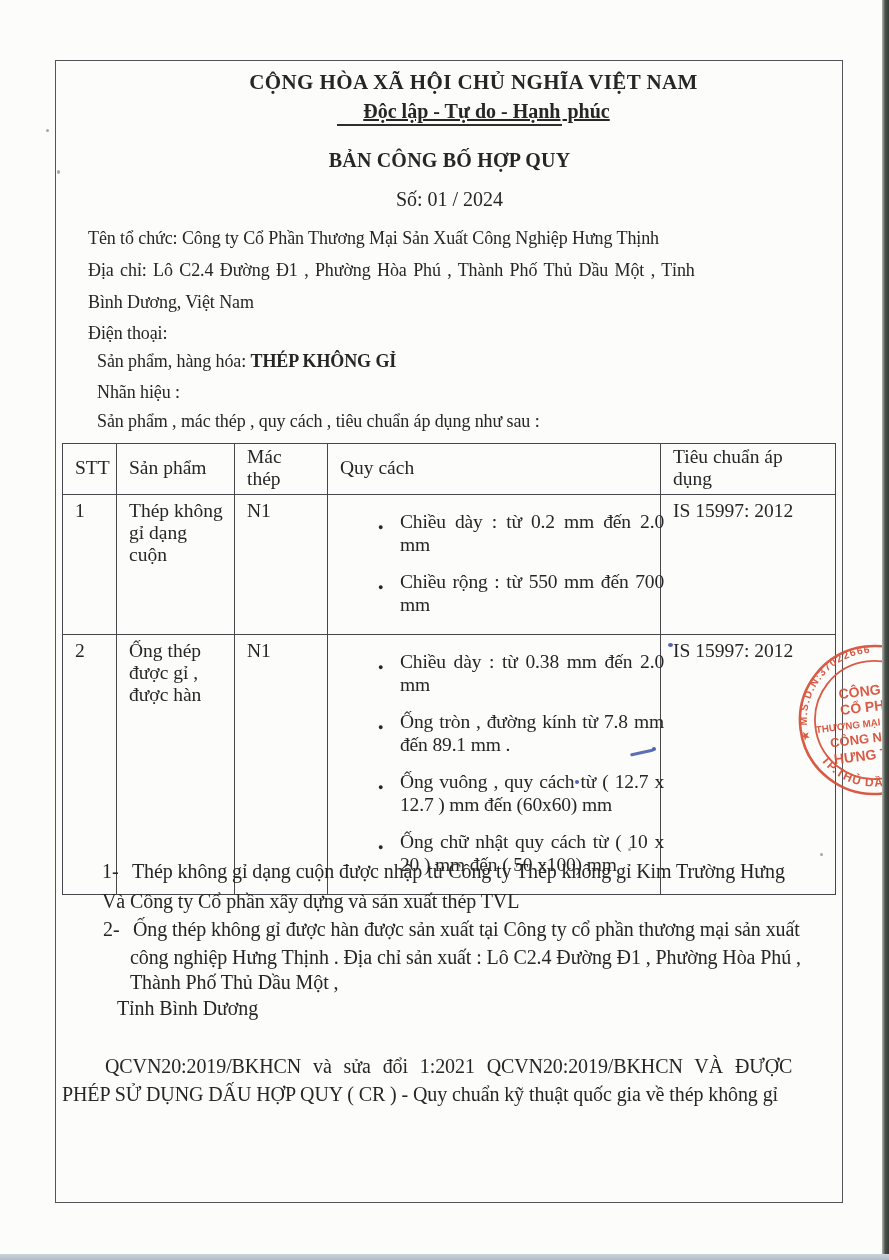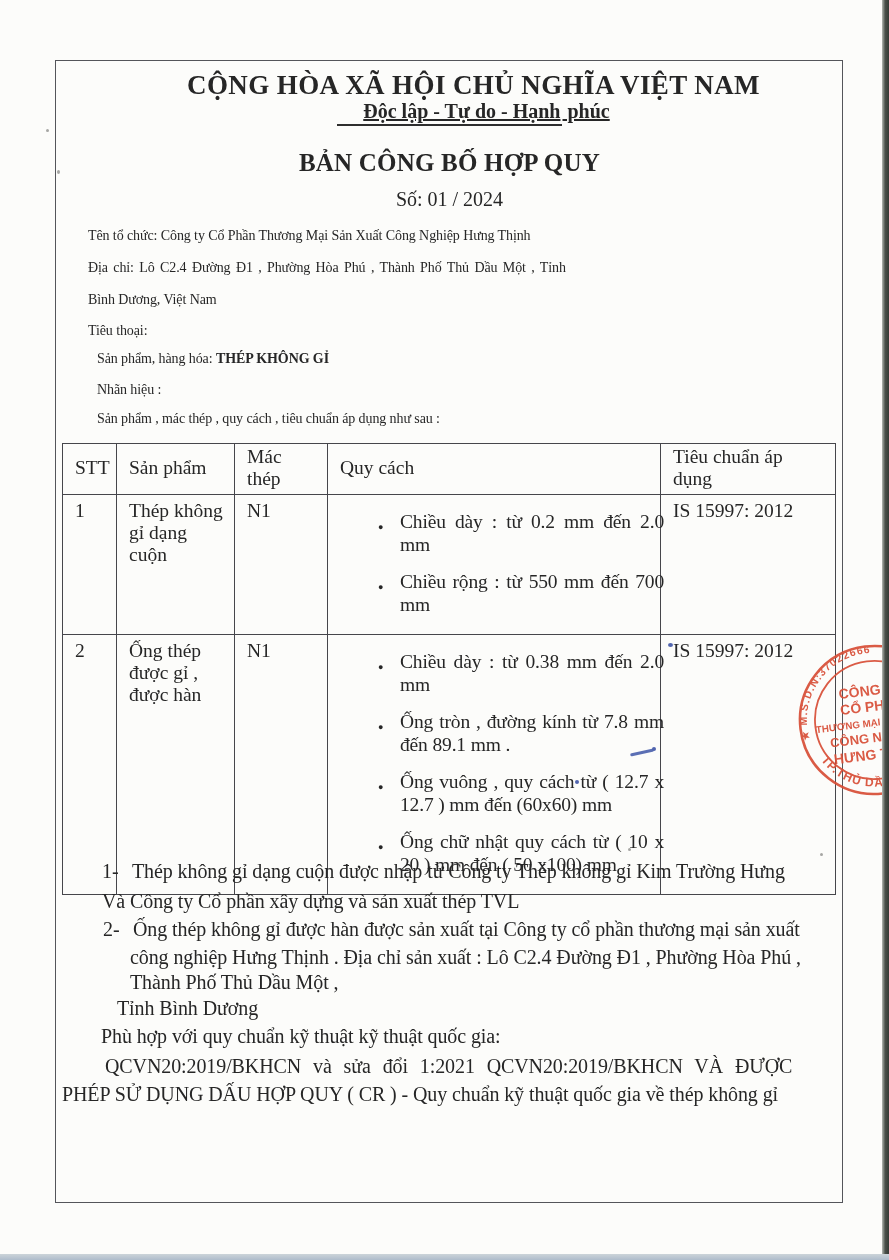--- a/index.html
+++ b/index.html
@@ -4,26 +4,26 @@
 <style>
   html,body { margin:0; padding:0; background:#e8e8e8; }
   #page {
     position:relative; width:889px; height:1260px; overflow:hidden;
     background:#fcfcfa; font-family:"Liberation Serif", serif; color:#262626;
   }
   .frame { position:absolute; left:55px; top:60px; width:786px; height:1141px;
            border:1.6px solid #54555a; }
   .hdr-center { position:absolute; left:79px; width:789px; text-align:center; white-space:nowrap; }
   .ctr { position:absolute; left:55px; width:789px; text-align:center; white-space:nowrap; }
-  .republic { font-size:27px; font-weight:bold; letter-spacing:0.4px; }
+  .republic { font-size:21px; font-weight:bold; letter-spacing:0.4px; }
   .motto { font-size:20px; font-weight:bold; }
   .motto .u { border-bottom:2.5px solid #2e2e2e; padding:0 2px 2px 26px; }
-  .doc-title { font-size:25px; font-weight:bold; letter-spacing:0.2px; }
+  .doc-title { font-size:20px; font-weight:bold; letter-spacing:0.2px; }
   .doc-num { font-size:20px; }
-  .line { position:absolute; white-space:nowrap; font-size:14px; letter-spacing:-0.1px; }
+  .line { position:absolute; white-space:nowrap; font-size:18px; letter-spacing:-0.1px; }
   .b { font-weight:bold; }
   .nmark { display:inline-block; width:30px; }
 
   table.spec { position:absolute; left:62px; top:443px; width:773px;
                border-collapse:collapse; table-layout:fixed; font-size:19.5px; }
   table.spec th, table.spec td { border:1.8px solid #46464b; vertical-align:top;
                padding:5px 10px 4px 12px; font-weight:normal; text-align:left; }
   table.spec thead th { vertical-align:middle; height:40px; padding-top:2px; }
   td.cstt, th.cstt { text-align:center; padding-left:2px; padding-right:2px; }
   td.cmac { text-align:center; }
@@ -62,21 +62,21 @@
   <div class="hdr-center motto" style="top:100px;text-decoration:underline;">
     <span class="u">Độc lập - Tự do - Hạnh</span><span> phúc</span>
   </div>
 
   <div class="ctr doc-title" style="top:149px;">BẢN CÔNG BỐ HỢP QUY</div>
   <div class="ctr doc-num" style="top:188px;">Số: 01 / 2024</div>
 
   <div class="line" style="left:88px; top:228px;">Tên tổ chức: Công ty Cổ Phần Thương Mại Sản Xuất Công Nghiệp Hưng Thịnh</div>
   <div class="line ws2" style="left:88px; top:260px;">Địa chỉ: Lô C2.4 Đường Đ1 , Phường Hòa Phú , Thành Phố Thủ Dầu Một , Tỉnh</div>
   <div class="line" style="left:88px; top:292px;">Bình Dương, Việt Nam</div>
-  <div class="line" style="left:88px; top:323px;">Tiêu thoại:</div>
+  <div class="line" style="left:88px; top:323px;">Điện thoại:</div>
 
   <div class="line" style="left:97px; top:351px;">
     <span>Sản phẩm, hàng hóa: </span><span class="b">THÉP KHÔNG GỈ</span>
   </div>
   <div class="line" style="left:97px; top:382px;">Nhãn hiệu :</div>
   <div class="line" style="left:97px; top:411px;">Sản phẩm , mác thép , quy cách , tiêu chuẩn áp dụng như sau :</div>
 
   <table class="spec">
     <colgroup>
       <col style="width:54px">
@@ -127,21 +127,20 @@
   <div class="line fs20" style="left:102px; top:860px;">
     <span class="nmark">1-</span><span>Thép không gỉ dạng cuộn được nhập từ Công ty Thép không gỉ Kim Trường Hưng</span>
   </div>
   <div class="line fs20" style="left:102px; top:890px;">Và Công ty Cổ phần xây dựng và sản xuất thép TVL</div>
   <div class="line fs20" style="left:103px; top:918px;">
     <span class="nmark">2-</span><span>Ống thép không gỉ được hàn được sản xuất tại Công ty cổ phần thương mại sản xuất</span>
   </div>
   <div class="line fs20" style="left:130px; top:946px;">công nghiệp Hưng Thịnh . Địa chỉ sản xuất : Lô C2.4 Đường Đ1 , Phường Hòa Phú ,</div>
   <div class="line fs20" style="left:130px; top:971px;">Thành Phố Thủ Dầu Một ,</div>
   <div class="line fs20" style="left:101px; top:997px;margin-left:16px;">Tỉnh Bình Dương</div>
-  <div class="line fs20" style="left:101px; top:1025px;">Phù hợp với quy chuẩn kỹ thuật kỹ thuật quốc gia:</div>
   <div class="line fs20 ws7" style="left:105px; top:1055px;">QCVN20:2019/BKHCN  và  sửa  đổi  1:2021  QCVN20:2019/BKHCN  VÀ  ĐƯỢC</div>
   <div class="line fs20" style="left:62px; top:1083px;">PHÉP SỬ DỤNG DẤU HỢP QUY ( CR ) -  Quy chuẩn kỹ thuật quốc gia về thép không gỉ</div>
 
   <svg class="stamp" width="190" height="190" viewBox="0 0 190 190">
     <defs>
       <path id="arcTop" d="M 29 106.6 A 67 67 0 1 1 161.7 100.8"></path>
       <path id="arcBot" d="M 28.3 100.8 A 67 67 0 0 0 161.7 100.8"></path>
     </defs>
     <g transform="rotate(-7 95 95)" fill="none" stroke="#d84f38">
       <circle cx="95" cy="95" r="74" stroke-width="2.6"></circle>

